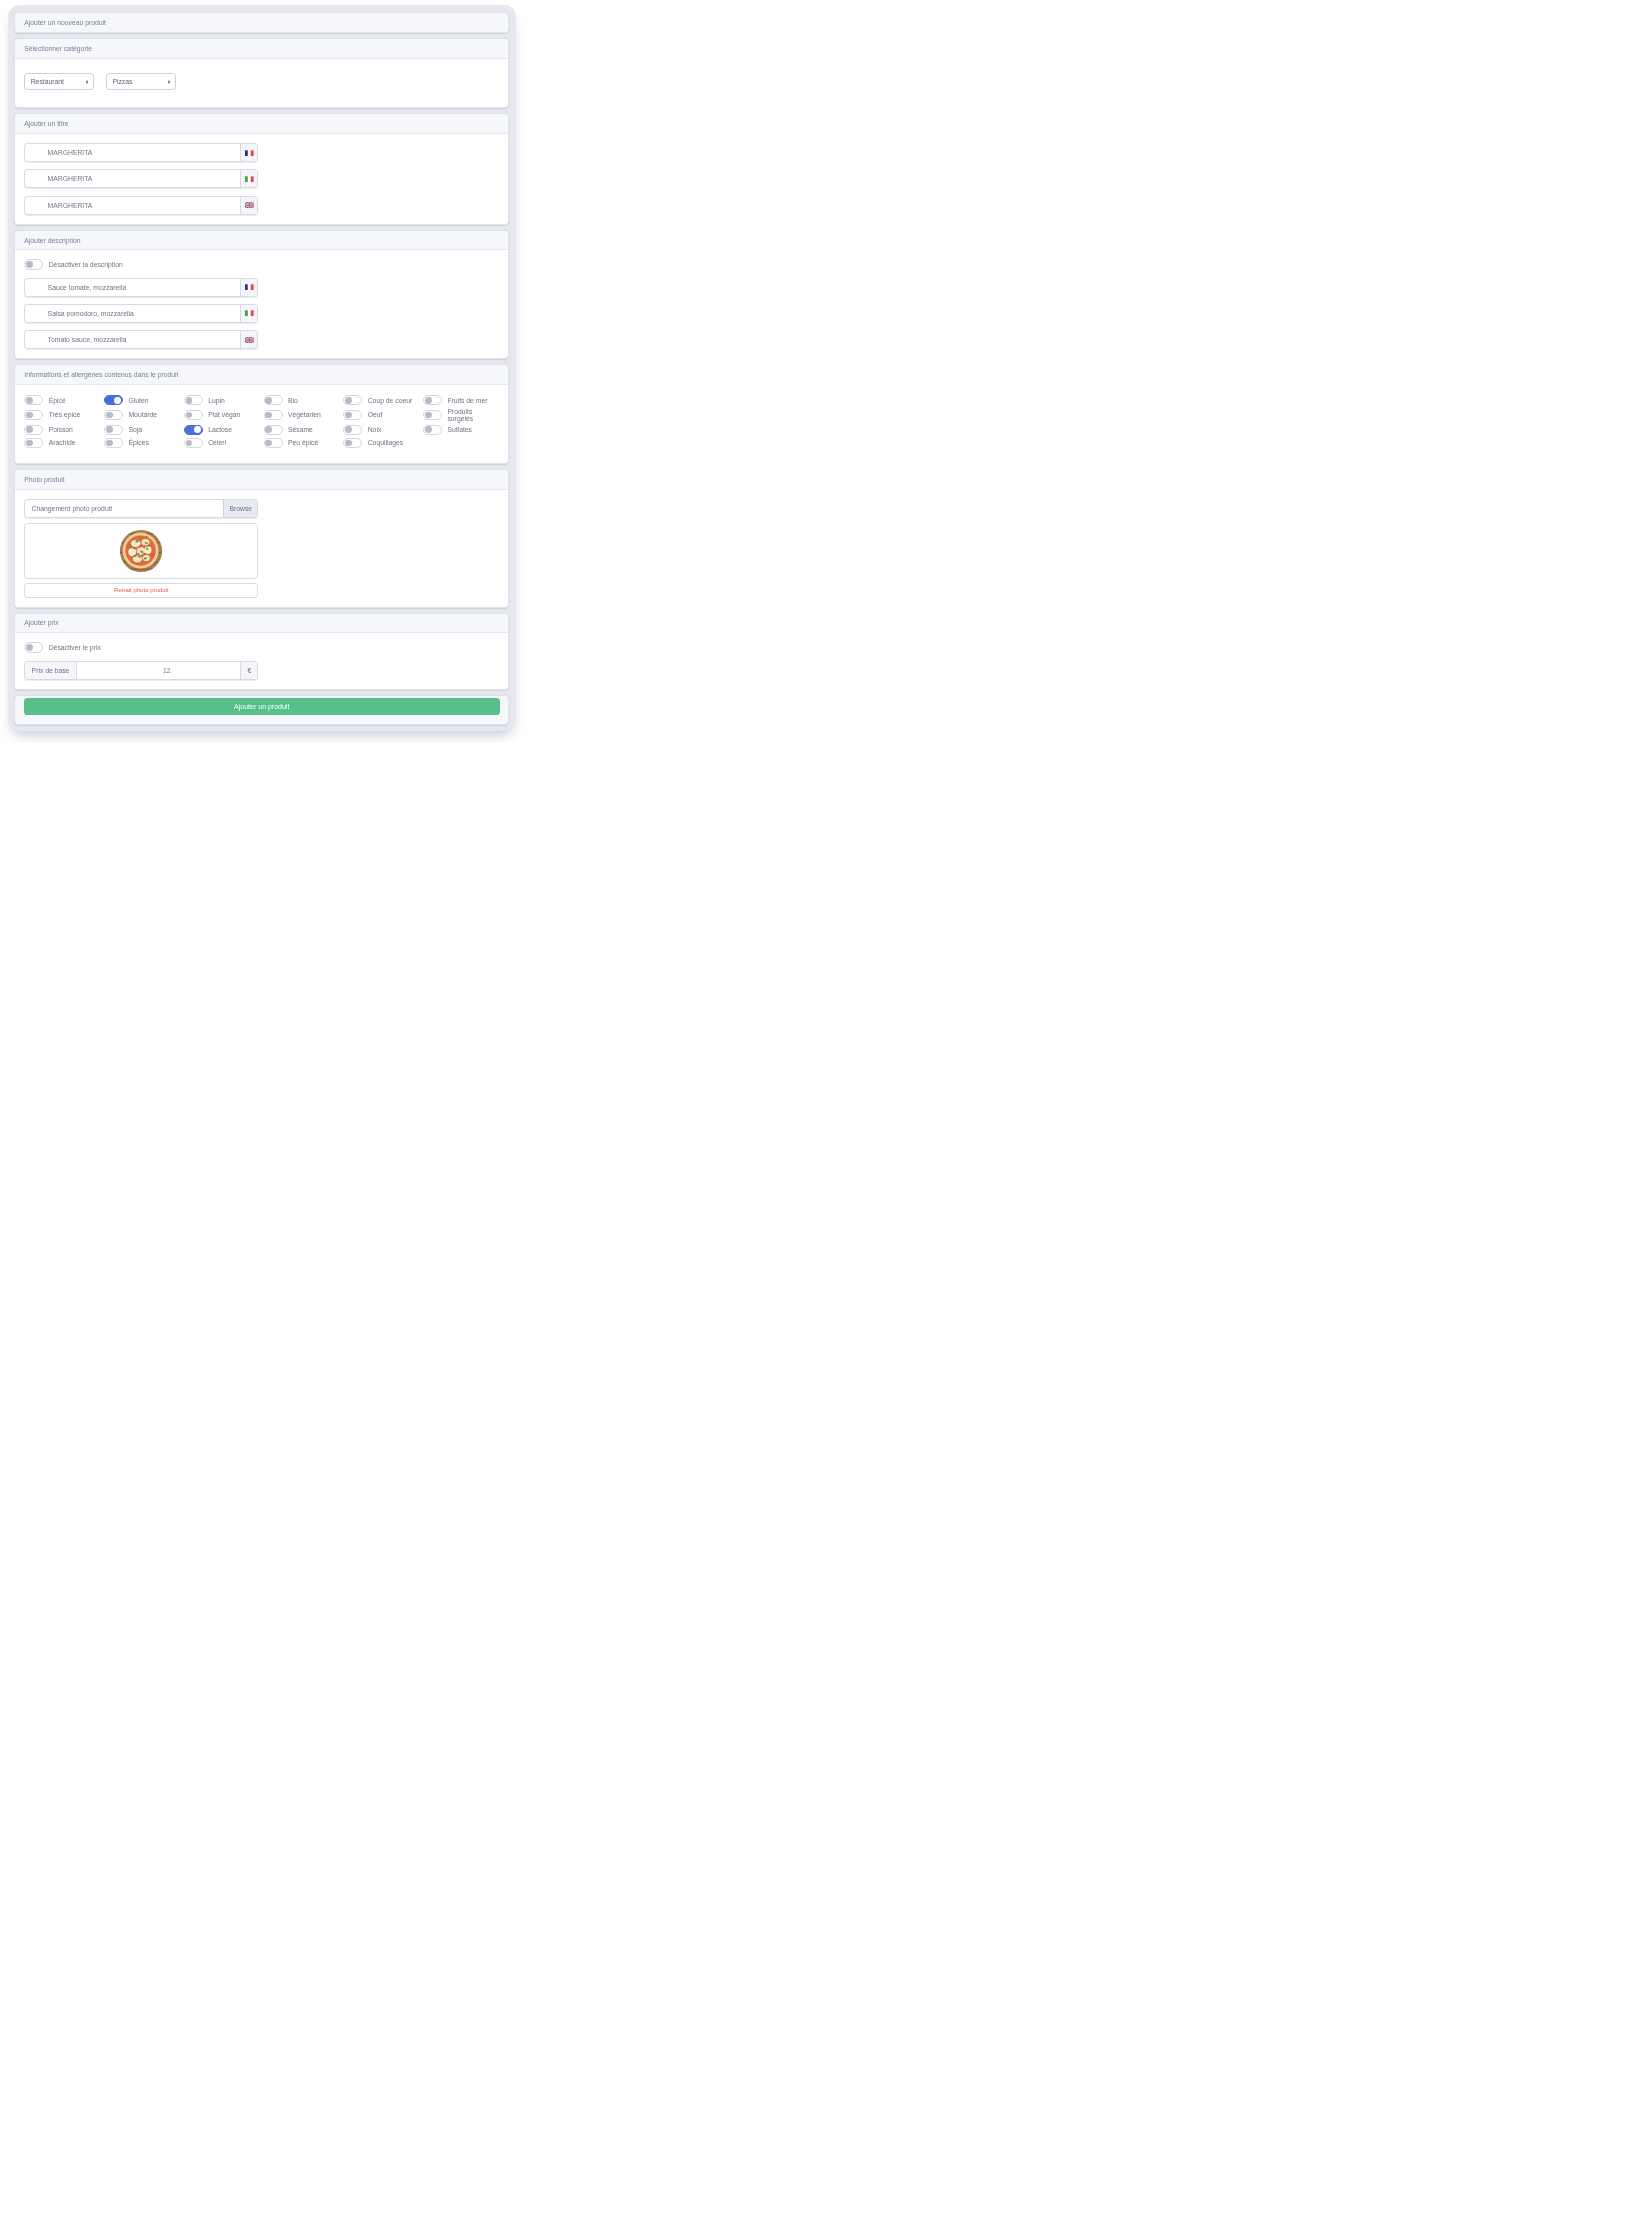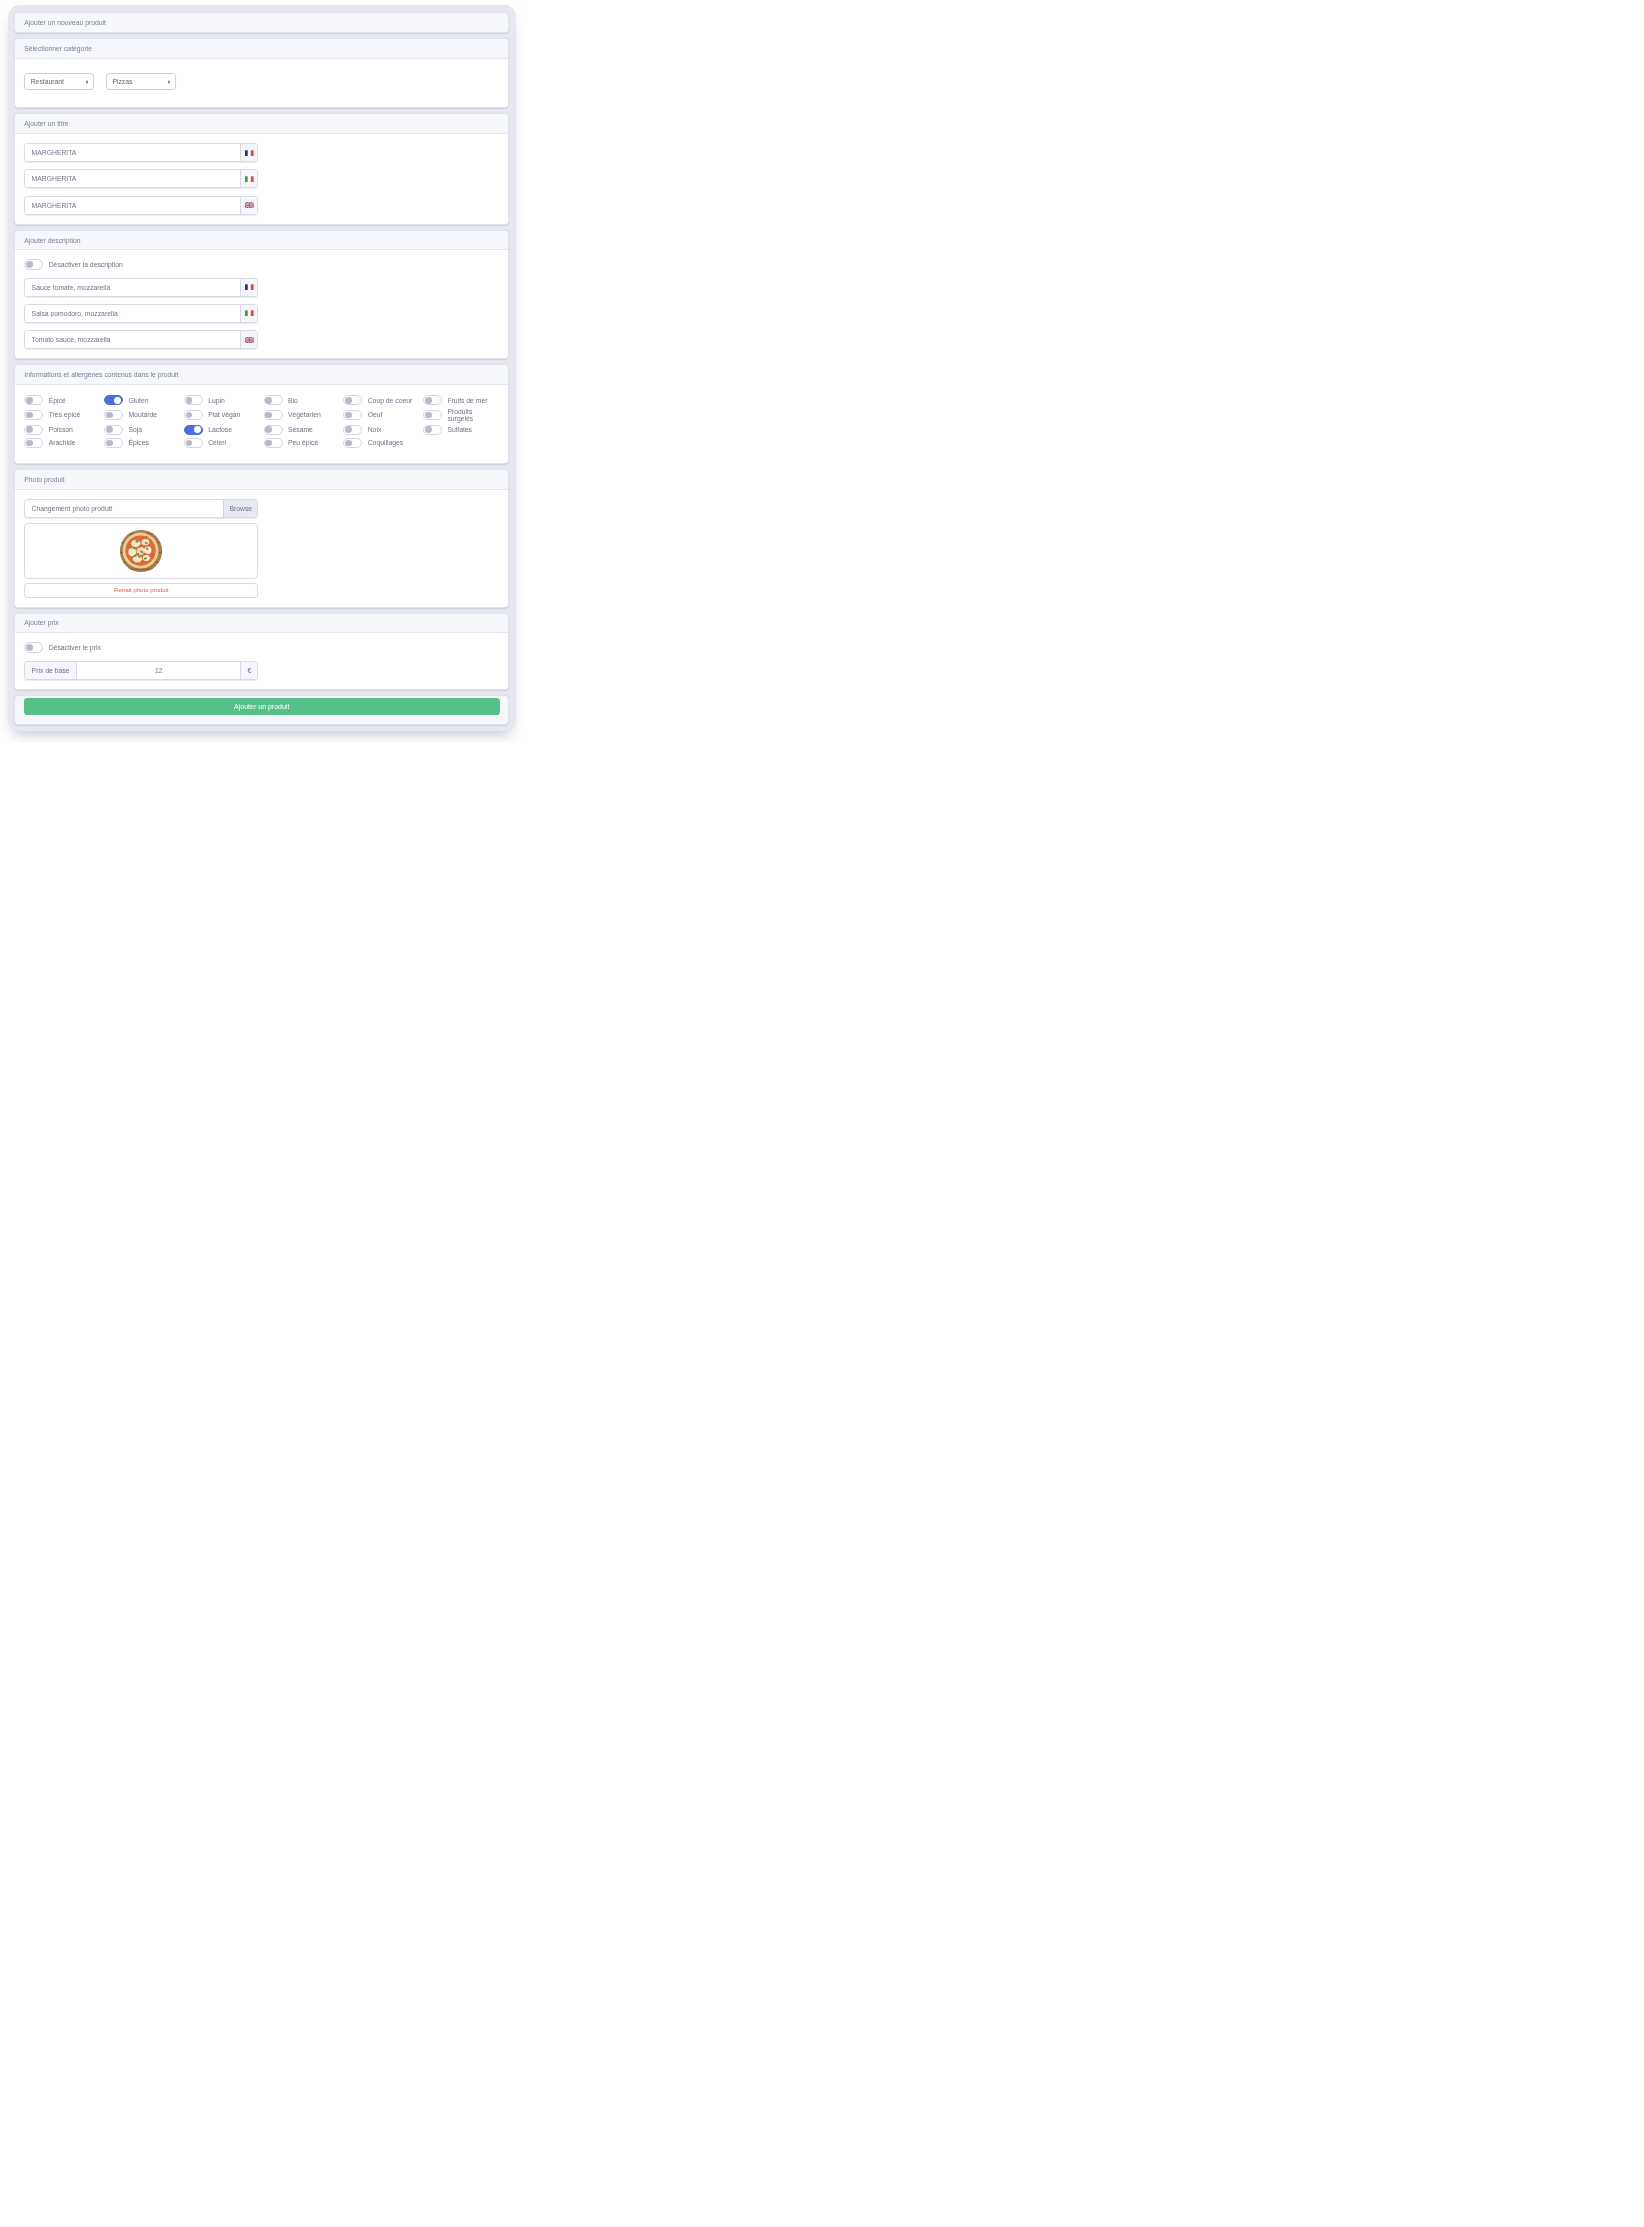--- a/index.html
+++ b/index.html
@@ -45,21 +45,21 @@
 
   
   .igroup{
     display:flex;width:234px;margin-bottom:7.2px;
     border:0.5px solid #d7dae4;border-radius:3.6px;overflow:hidden;background:#fff;
     box-shadow:0 0.5px 0.9px rgba(140,150,175,.18);
   }
   .igroup:last-child{margin-bottom:0}
   .igroup input{
     flex:1;min-width:0;border:none;outline:none;padding:0 6.3px;height:17px;
-    font-size:6.8px;color:#6e7585;font-family:inherit;background:#fff;
+    font-size:6.8px;color:#6e7585;font-family:inherit;background:#fff;margin-left:16px;
   }
   .addon{
     width:17px;display:flex;align-items:center;justify-content:center;
     background:#f5f6fa;border-left:0.5px solid #d7dae4;
   }
   .addon svg{display:block;box-shadow:0 0 0.5px rgba(0,0,0,.25)}
 
   
   .toggle-row{
     display:flex;align-items:center;gap:5.4px;cursor:pointer;

